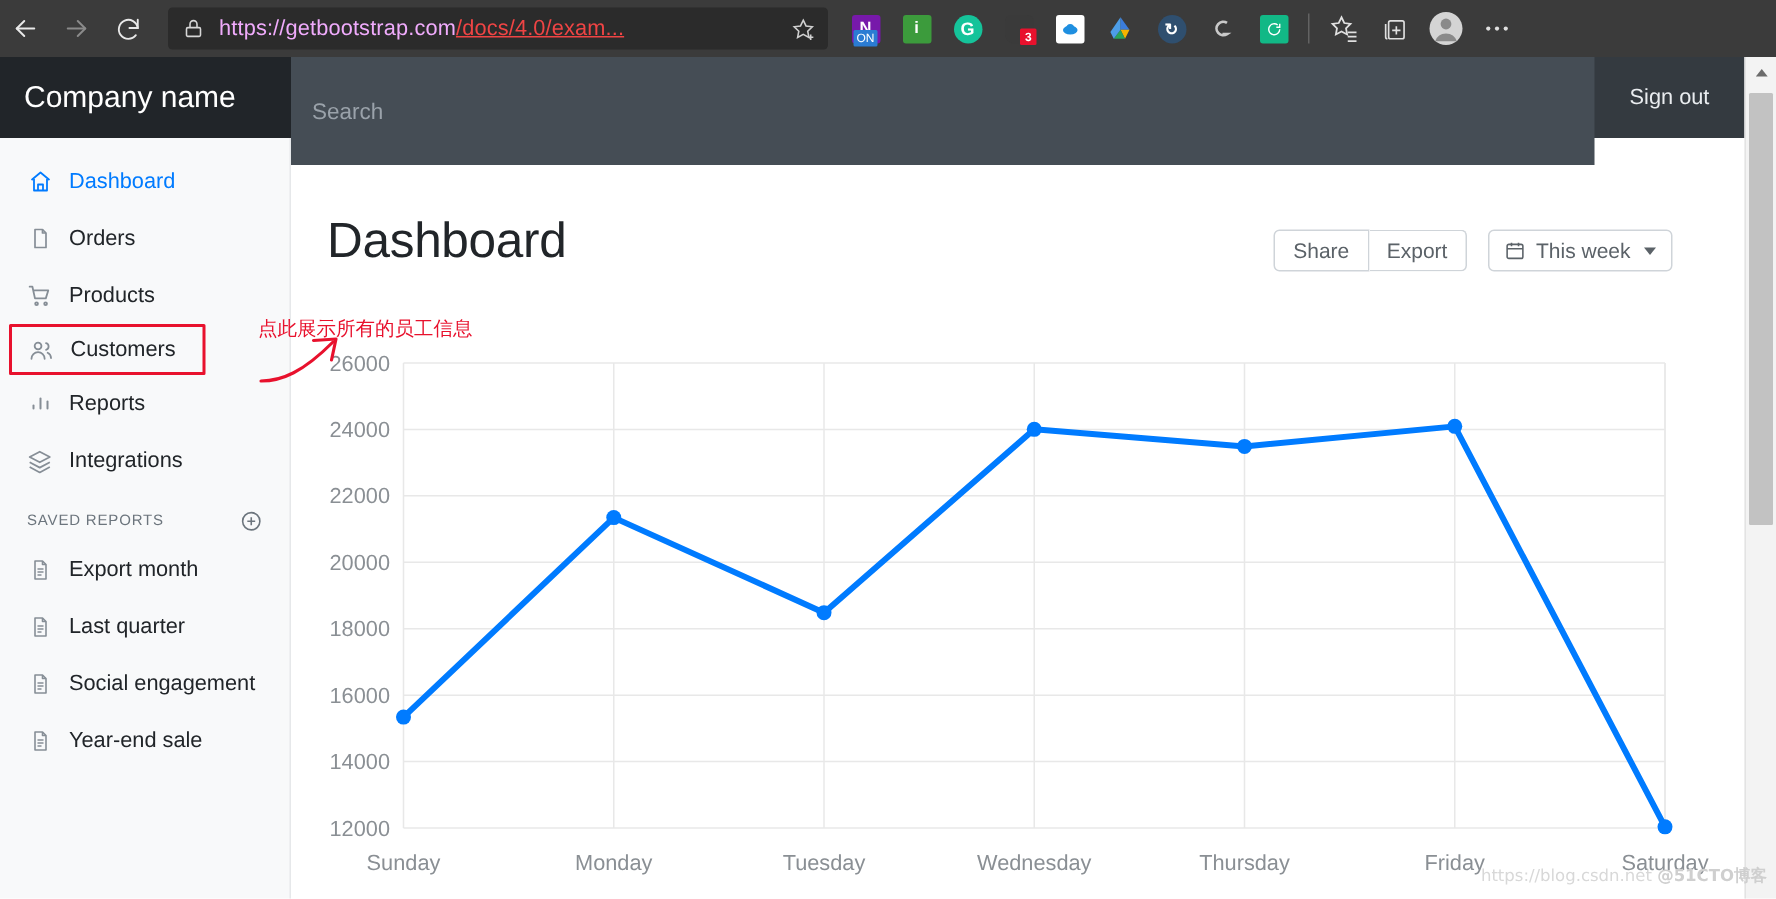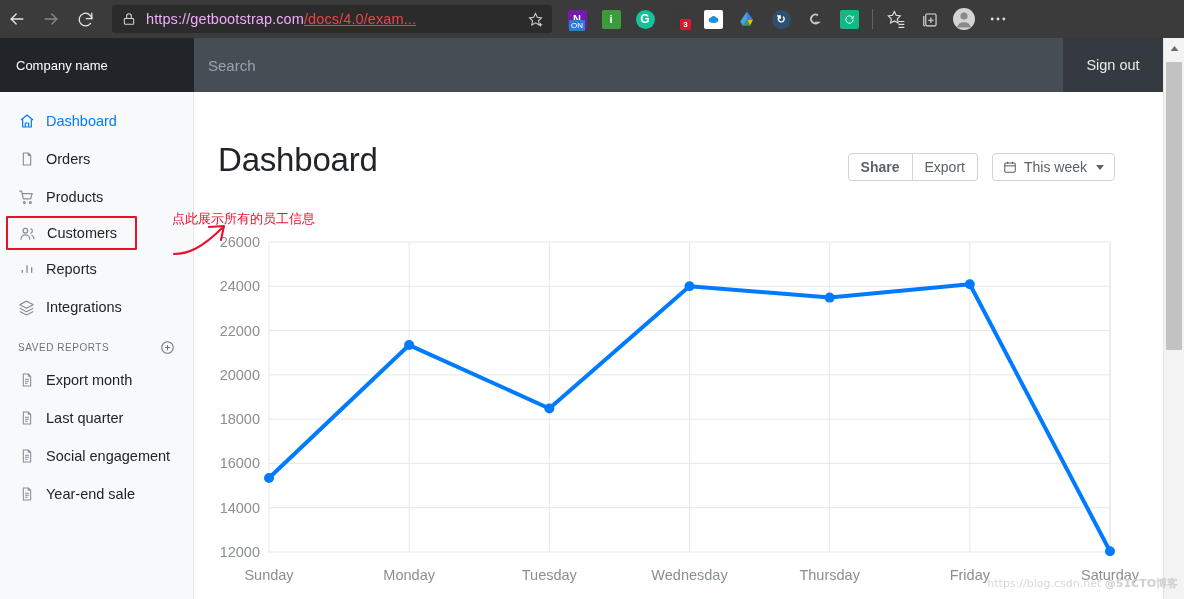--- a/index.html
+++ b/index.html
@@ -96,24 +96,24 @@
   
   .topbar {
     position:absolute; left:0; top:0; width:1163px; height:54px;
     background:#454d55; z-index: 5;
   }
   .brand {
     position:absolute; left:0; top:0; width:230px; height:54px;
     background:#212529;
     display:flex; align-items:center;
     padding-left: 16px;
-    color:#fff; font-size:13px;
+    color:#fff; font-size:20px;
   }
   .search-field {
-    position:absolute; left:194px; top:0; right:100px; height:54px;
+    position:absolute; left:194px; top:0; right:100px; height:72px;
     background:#454d55; border:none; outline:none;
     color:#dfe2e5; font-size:15px;
     padding-left: 14px;
     font-family: "Liberation Sans", sans-serif;
   }
   .search-field::placeholder { color:#9aa2aa; }
   .signout {
     position:absolute; right:0; top:0; width:100px; height:54px;
     background:#343a40; color:#e9ecef; font-size:14.5px;
     display:flex; align-items:center; justify-content:center;
@@ -164,21 +164,21 @@
   }
   .toolbar { position:absolute; right:48px; top:61px; display:flex; gap:14px; }
   .btn-group { display:flex; }
   .btn {
     height:28px; padding: 0 12px;
     border:1px solid #cfd4d9; background:#fff;
     font-size:14px; color:#5b6268;
     display:flex; align-items:center; justify-content:center;
     cursor:pointer; font-family:"Liberation Sans", sans-serif;
   }
-  .btn-group .btn:first-child { border-radius:4px 0 0 4px;font-weight:bold; }
+  .btn-group .btn:first-child { border-radius:4px 0 0 4px; }
   .btn-group .btn:last-child { border-radius:0 4px 4px 0; border-left:none; }
   .btn.dropdown { border-radius:4px; gap:7px; padding: 0 10px; }
   .cal-ic { display:flex; color:#5b6268; }
   .caret { width:0;height:0;border-left:4.5px solid transparent;border-right:4.5px solid transparent;border-top:5px solid #5b6268; margin-left:2px;}
 
   
   .chart-wrap { position:absolute; left:0; top:133px; width:969px; height:374px; }
   .chart-svg { display:block; }
 
   

